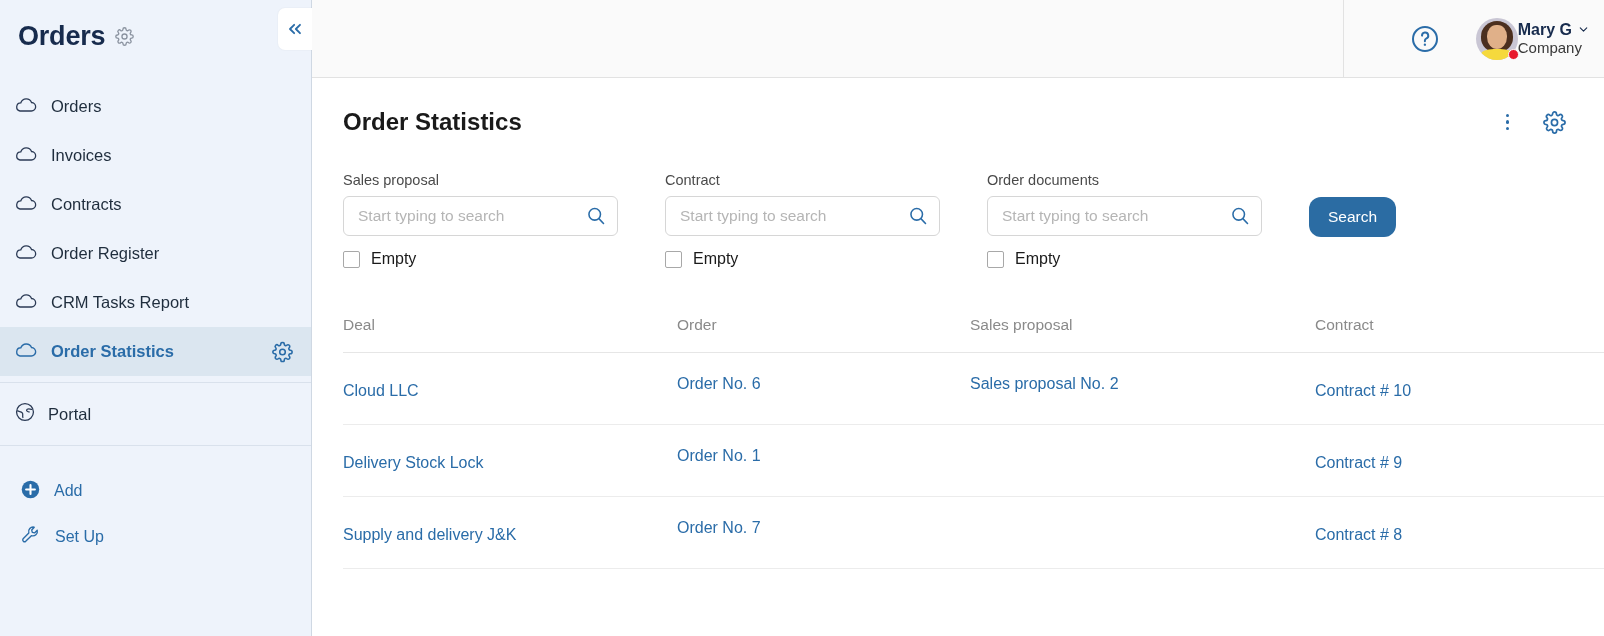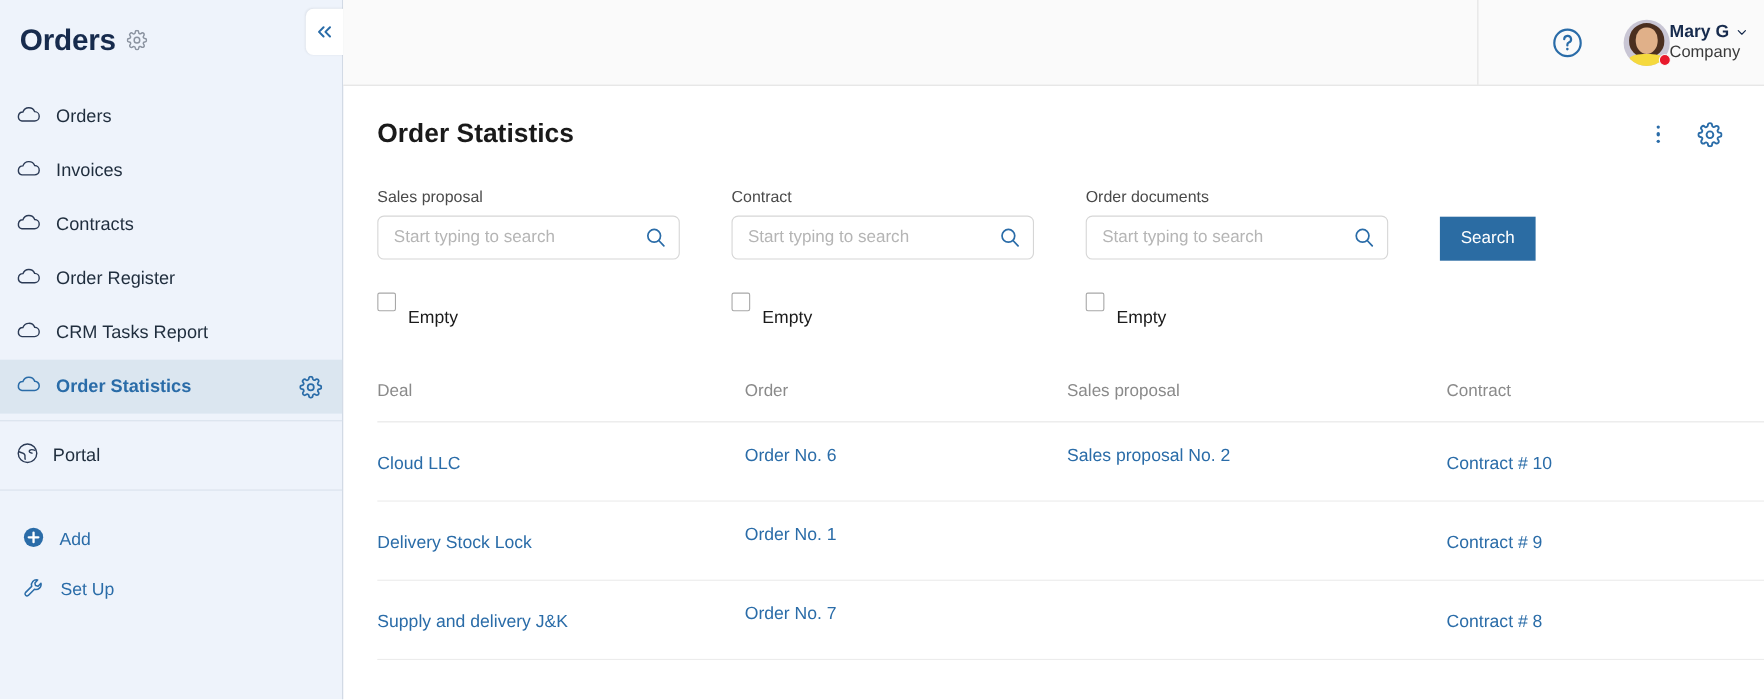--- a/index.html
+++ b/index.html
@@ -143,25 +143,25 @@
     font-size: 15.5px; color: #333;
     font-family: "Liberation Sans", sans-serif;
     background: transparent; min-width: 0;
   }
   .search-field input::placeholder { color: #b5b5b5; }
   .checkrow { display: flex; align-items: center; gap: 11px; margin-top: 14px; }
   .checkbox {
     width: 17px; height: 17px; border: 1.5px solid #a8a8a8;
     border-radius: 2px; background: #fff; cursor: pointer; flex: 0 0 17px;
   }
-  .check-label { font-size: 16px; color: #1a1a1a; margin-top: 31px; }
+  .check-label { font-size: 16px; color: #1a1a1a; }
   .search-btn {
     margin-top: 25px;
     background: #2b6ca3; color: #fff;
-    border: none; border-radius: 0;
+    border: none; border-radius: 12px;
     height: 40px; width: 87px;
     font-size: 15.5px; font-family: "Liberation Sans", sans-serif;
     cursor: pointer;
   }
 
   
   .table-wrap { margin: 29px 0 0 0; padding: 0 0 0 31px; }
   .t-row { display: flex; align-items: flex-end; }
   .t-head { border-bottom: 1px solid #e6e6e6; }
   .t-head .t-cell {

